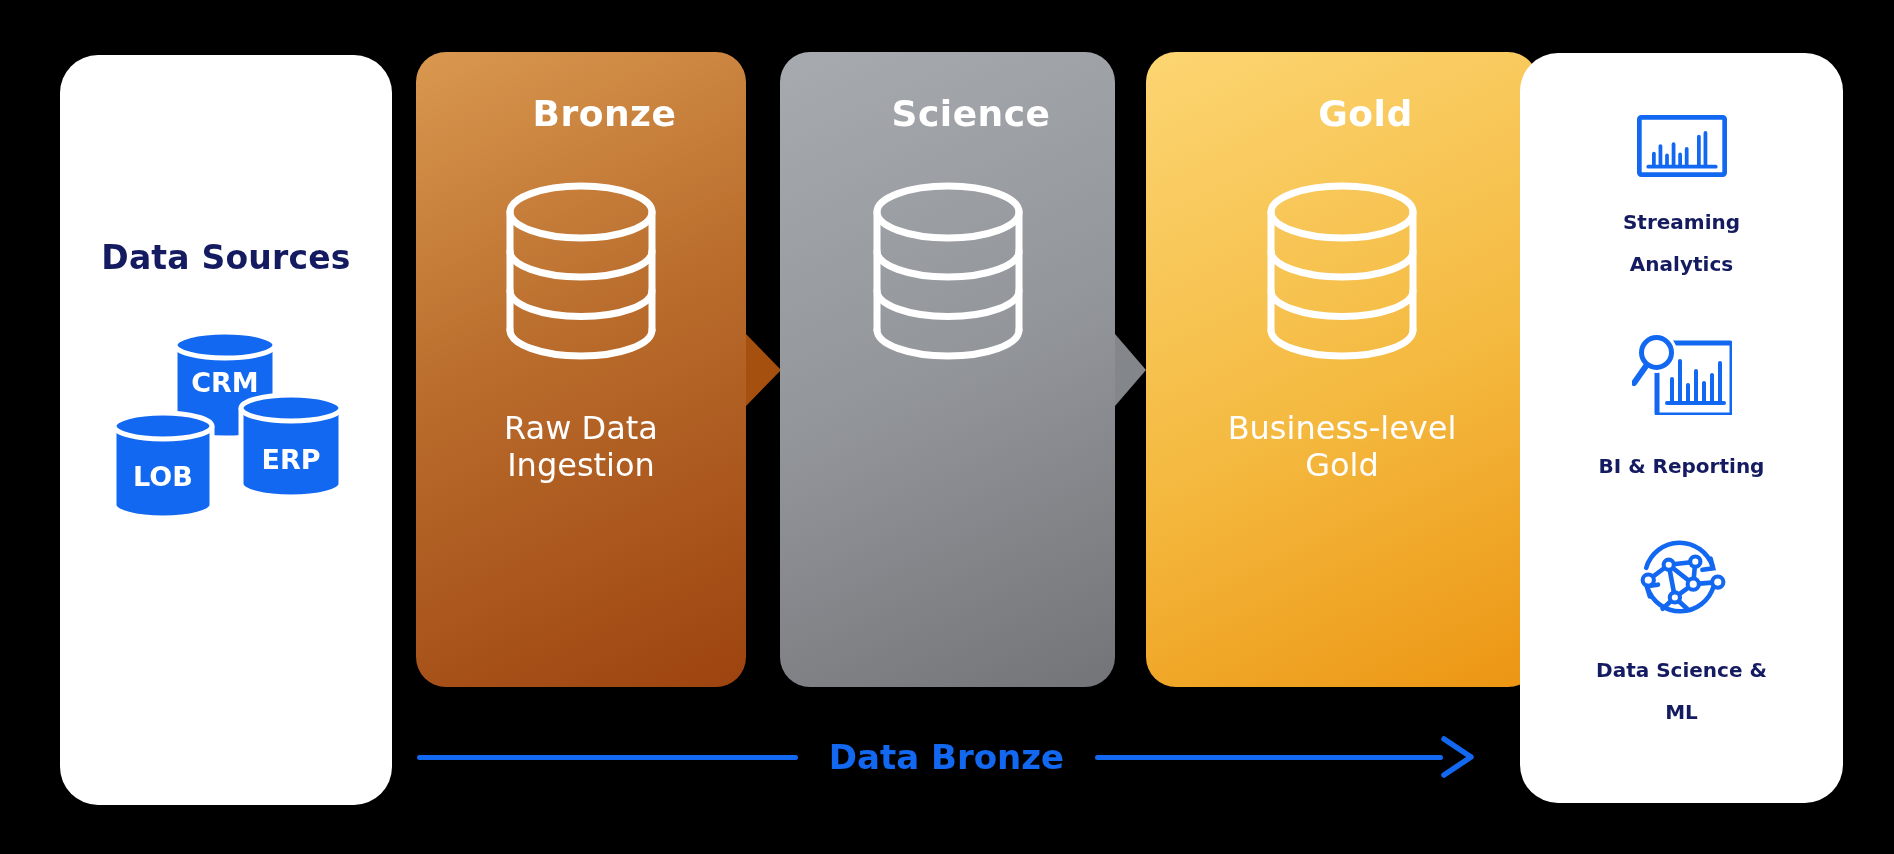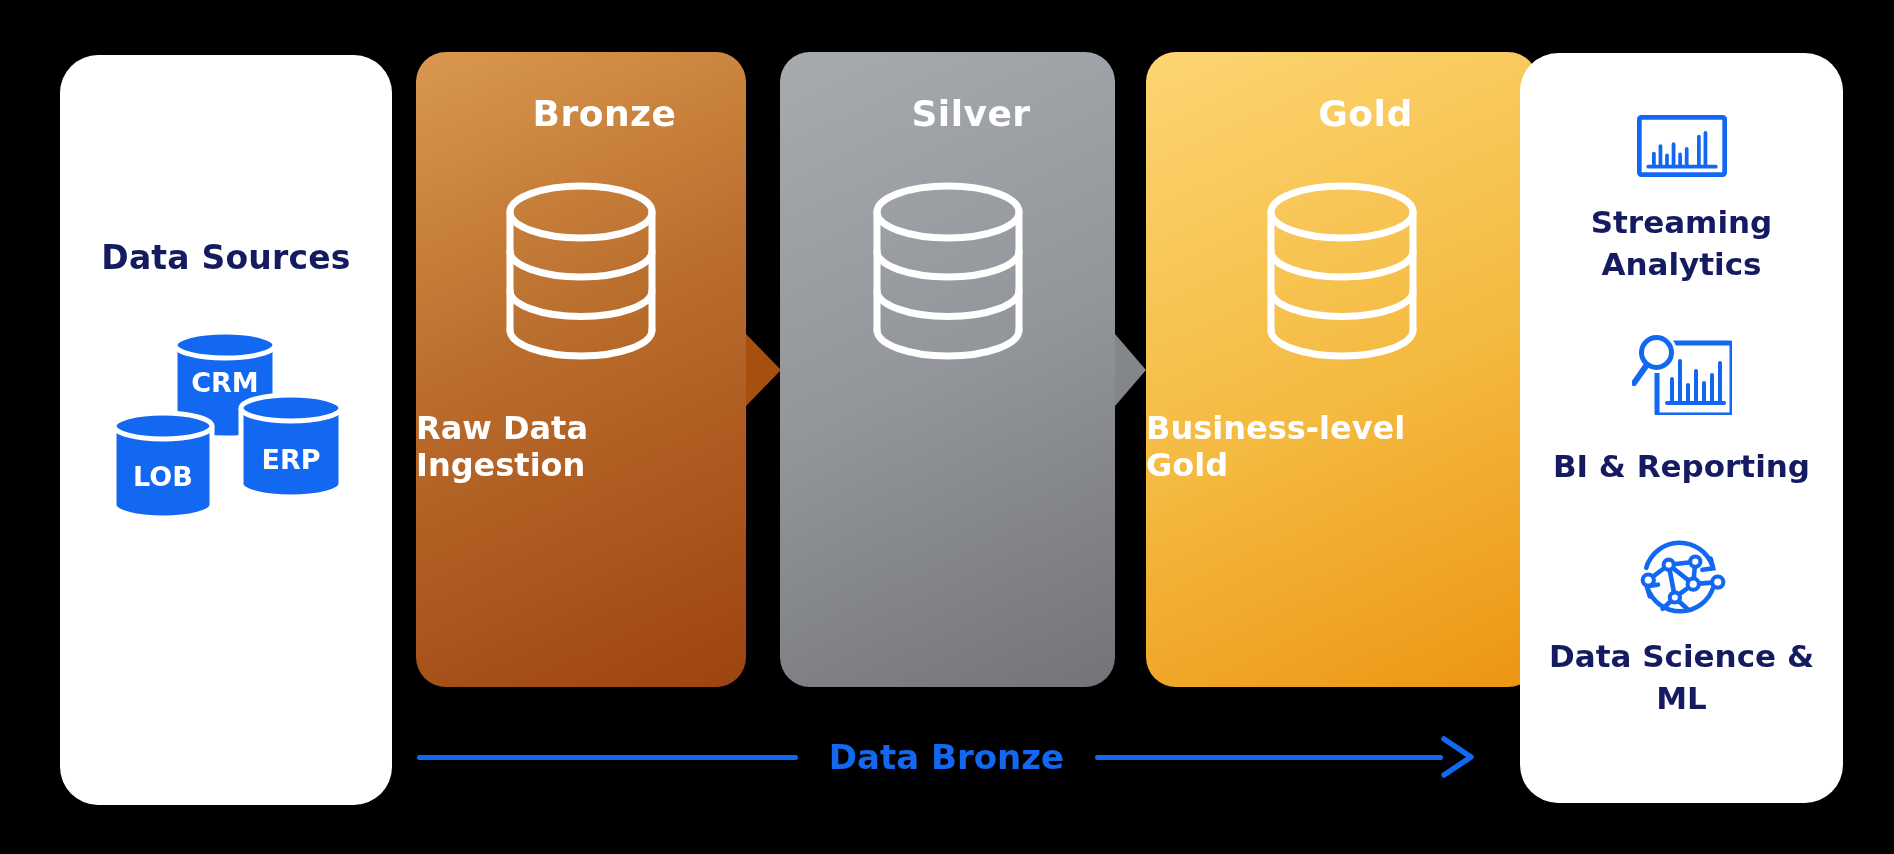--- a/index.html
+++ b/index.html
@@ -30,46 +30,46 @@
     background:linear-gradient(155deg,#a7abb0 0%,#92959a 50%,#737478 100%); }
   .stage.gold{ left:1146px; width:392px;
     background:linear-gradient(155deg,#fcd572 0%,#f4b93f 55%,#ec9512 100%); }
 
   .stage-title{
     position:absolute; top:40px; left:0; right:0; text-align:center;
     font-size:36px; line-height:44px; font-weight:bold; color:#ffffff; letter-spacing:.5px;padding-left:47px;
   }
   .stage-db{ position:absolute; top:130px; left:50%; transform:translateX(-50%); }
   .stage-desc{
-    position:absolute; left:0; right:0; white-space:pre-line;
-    font-size:32px; line-height:37px; color:#ffffff; font-weight:700;
+    position:absolute; left:0; right:0; text-align:center; white-space:pre-line;
+    font-size:32px; line-height:37px; color:#ffffff; font-weight:400;
   }
   .stage.bronze .stage-desc{ top:358px; }
   .stage.silver .stage-desc{ top:350px; }
   .stage.gold   .stage-desc{ top:358px; }
 
   .stage-tab{
     position:absolute; top:50%; transform:translateY(-50%);
     width:0; height:0; border-top:36px solid transparent; border-bottom:36px solid transparent;
   }
   .stage.bronze .stage-tab{ right:-35px; border-left:35px solid #a5500f; }
   .stage.silver .stage-tab{ right:-31px; border-left:31px solid #83868b; }
 
   
   .output-icon{ position:absolute; left:50%; transform:translateX(-50%); }
   .icon-stream{ top:62px; }
   .icon-bi{ top:282px; }
   .icon-ml{ top:486px; }
   .output-label{
     position:absolute; left:0; right:0; text-align:center; white-space:pre-line;
-    font-size:31px; line-height:42px; font-weight:bold; color:#151b60;
+    font-size:20px; line-height:42px; font-weight:bold; color:#151b60;
   }
   .label-stream{ top:148px; }
   .label-bi{ top:392px; }
-  .label-ml{ top:582px; }
+  .label-ml{ top:596px; }
 
   
   .q-line{ position:absolute; top:755px; height:5px; background:#1268f0; border-radius:3px; }
   .q-line.left{ left:417px; width:381px; }
   .q-line.right{ left:1095px; width:348px; }
   .q-label{
     position:absolute; top:735px; left:798px; width:297px; text-align:center;
     font-size:34px; line-height:44px; font-weight:bold; color:#1268f0;
   }
   .q-head{ position:absolute; left:1438px; top:734px; }
@@ -117,21 +117,21 @@
         <path d="M4,108.5 A71 26 0 0 0 146,108.5"></path>
         <path d="M4,148 A71 26 0 0 0 146,148"></path>
       </g>
     </svg>
     <div class="stage-desc">Raw Data
 Ingestion</div>
     <div class="stage-tab"></div>
   </div>
 
   <div class="stage silver">
-    <div class="stage-title">Silver</div>
+    <div class="stage-title">Science</div>
     <svg class="stage-db" width="150" height="178" viewBox="0 0 150 178">
       <g fill="none" stroke="#ffffff" stroke-width="7" stroke-linecap="round">
         <ellipse cx="75" cy="30" rx="71" ry="26"></ellipse>
         <path d="M4,30 L4,148"></path>
           <path d="M146,30 L146,148"></path>
         <path d="M4,69 A71 26 0 0 0 146,69"></path>
         <path d="M4,108.5 A71 26 0 0 0 146,108.5"></path>
         <path d="M4,148 A71 26 0 0 0 146,148"></path>
       </g>
     </svg>

